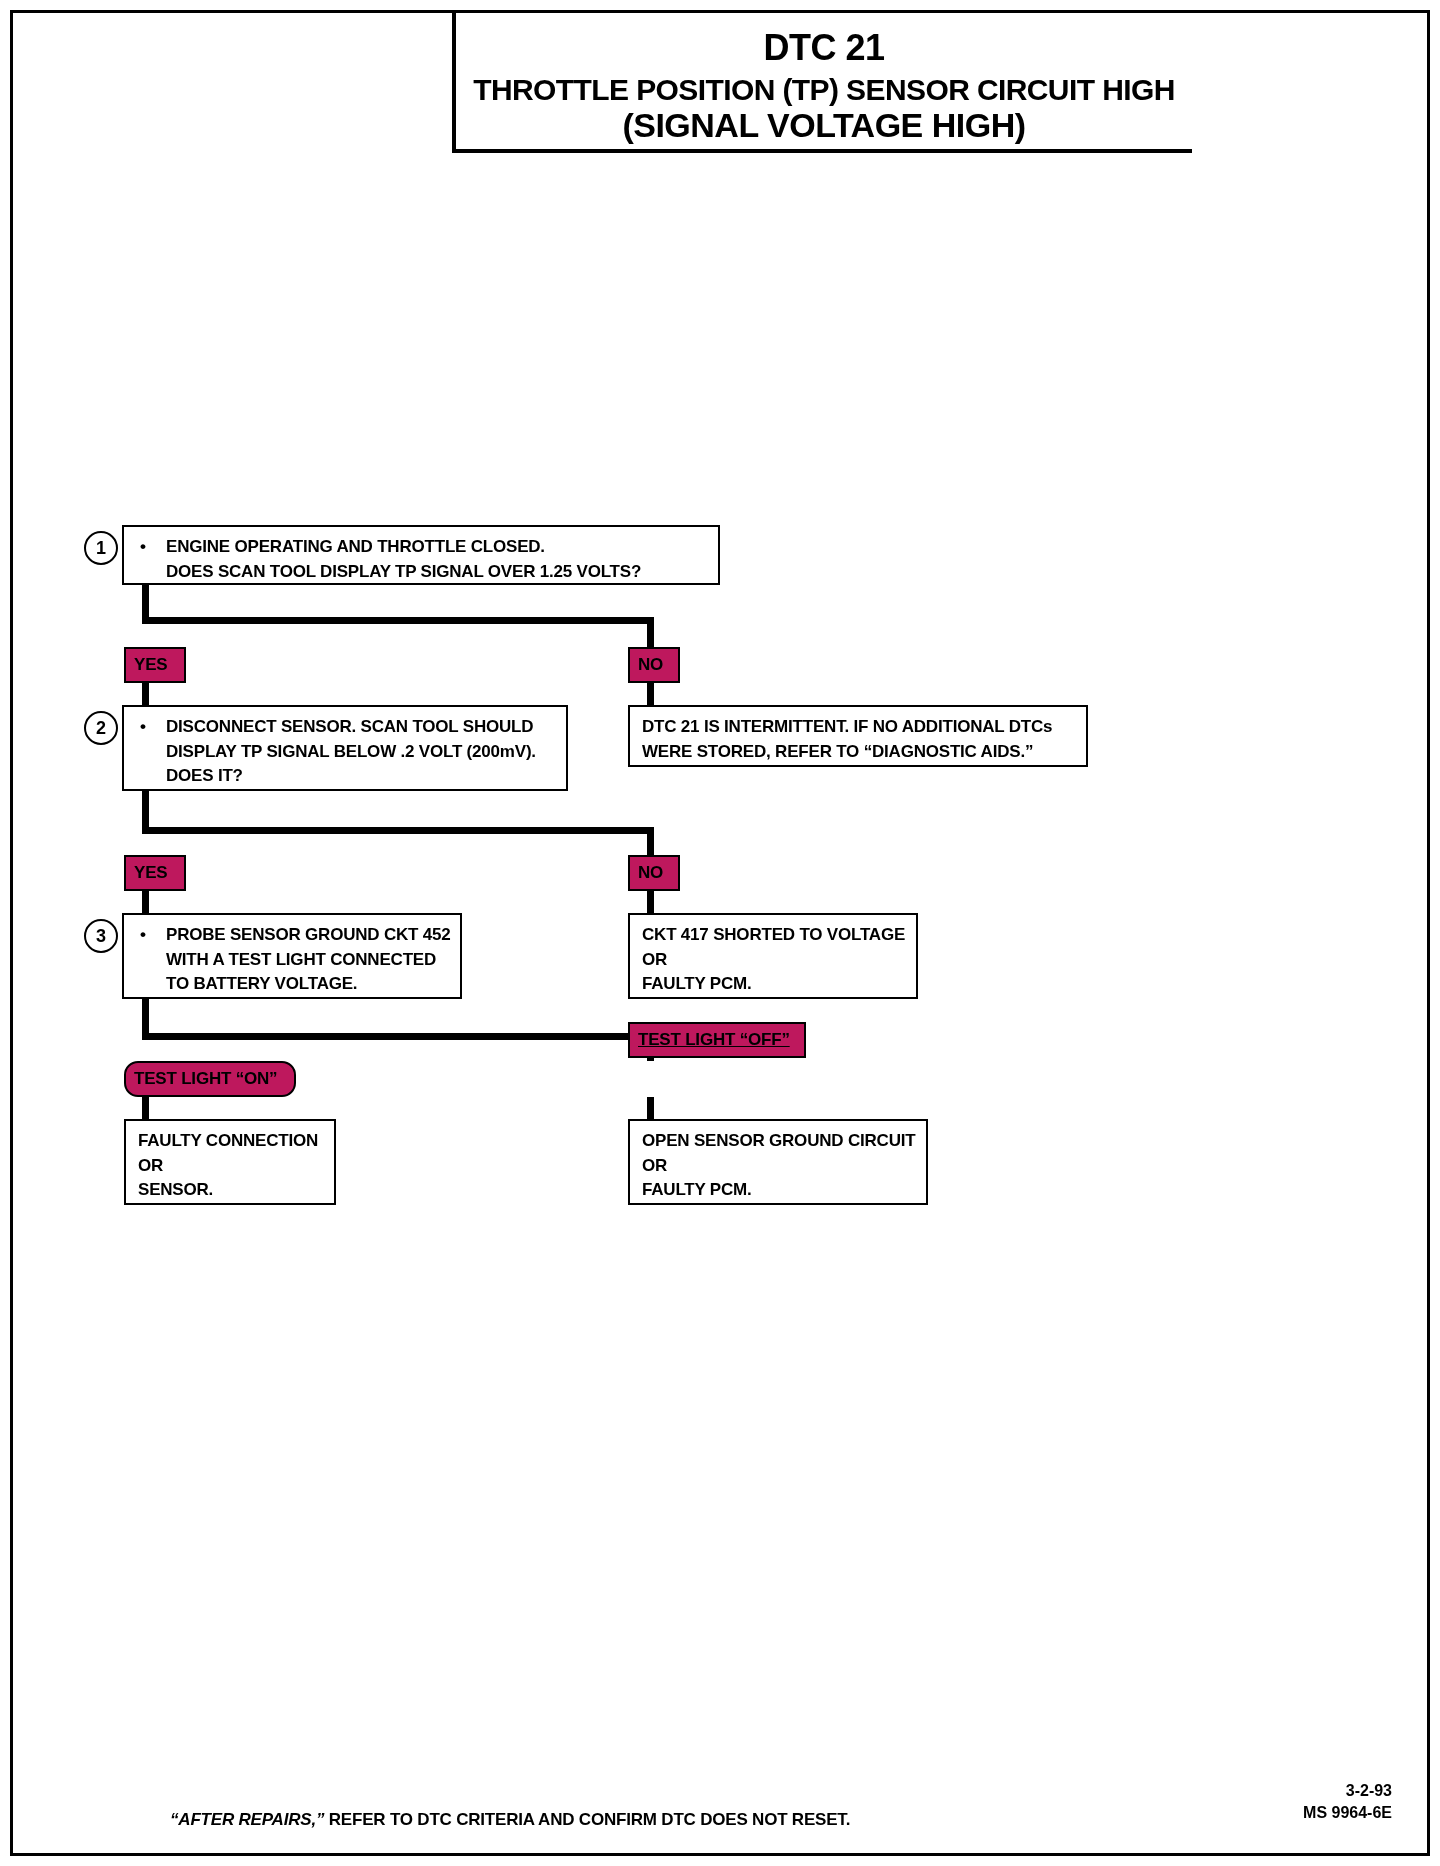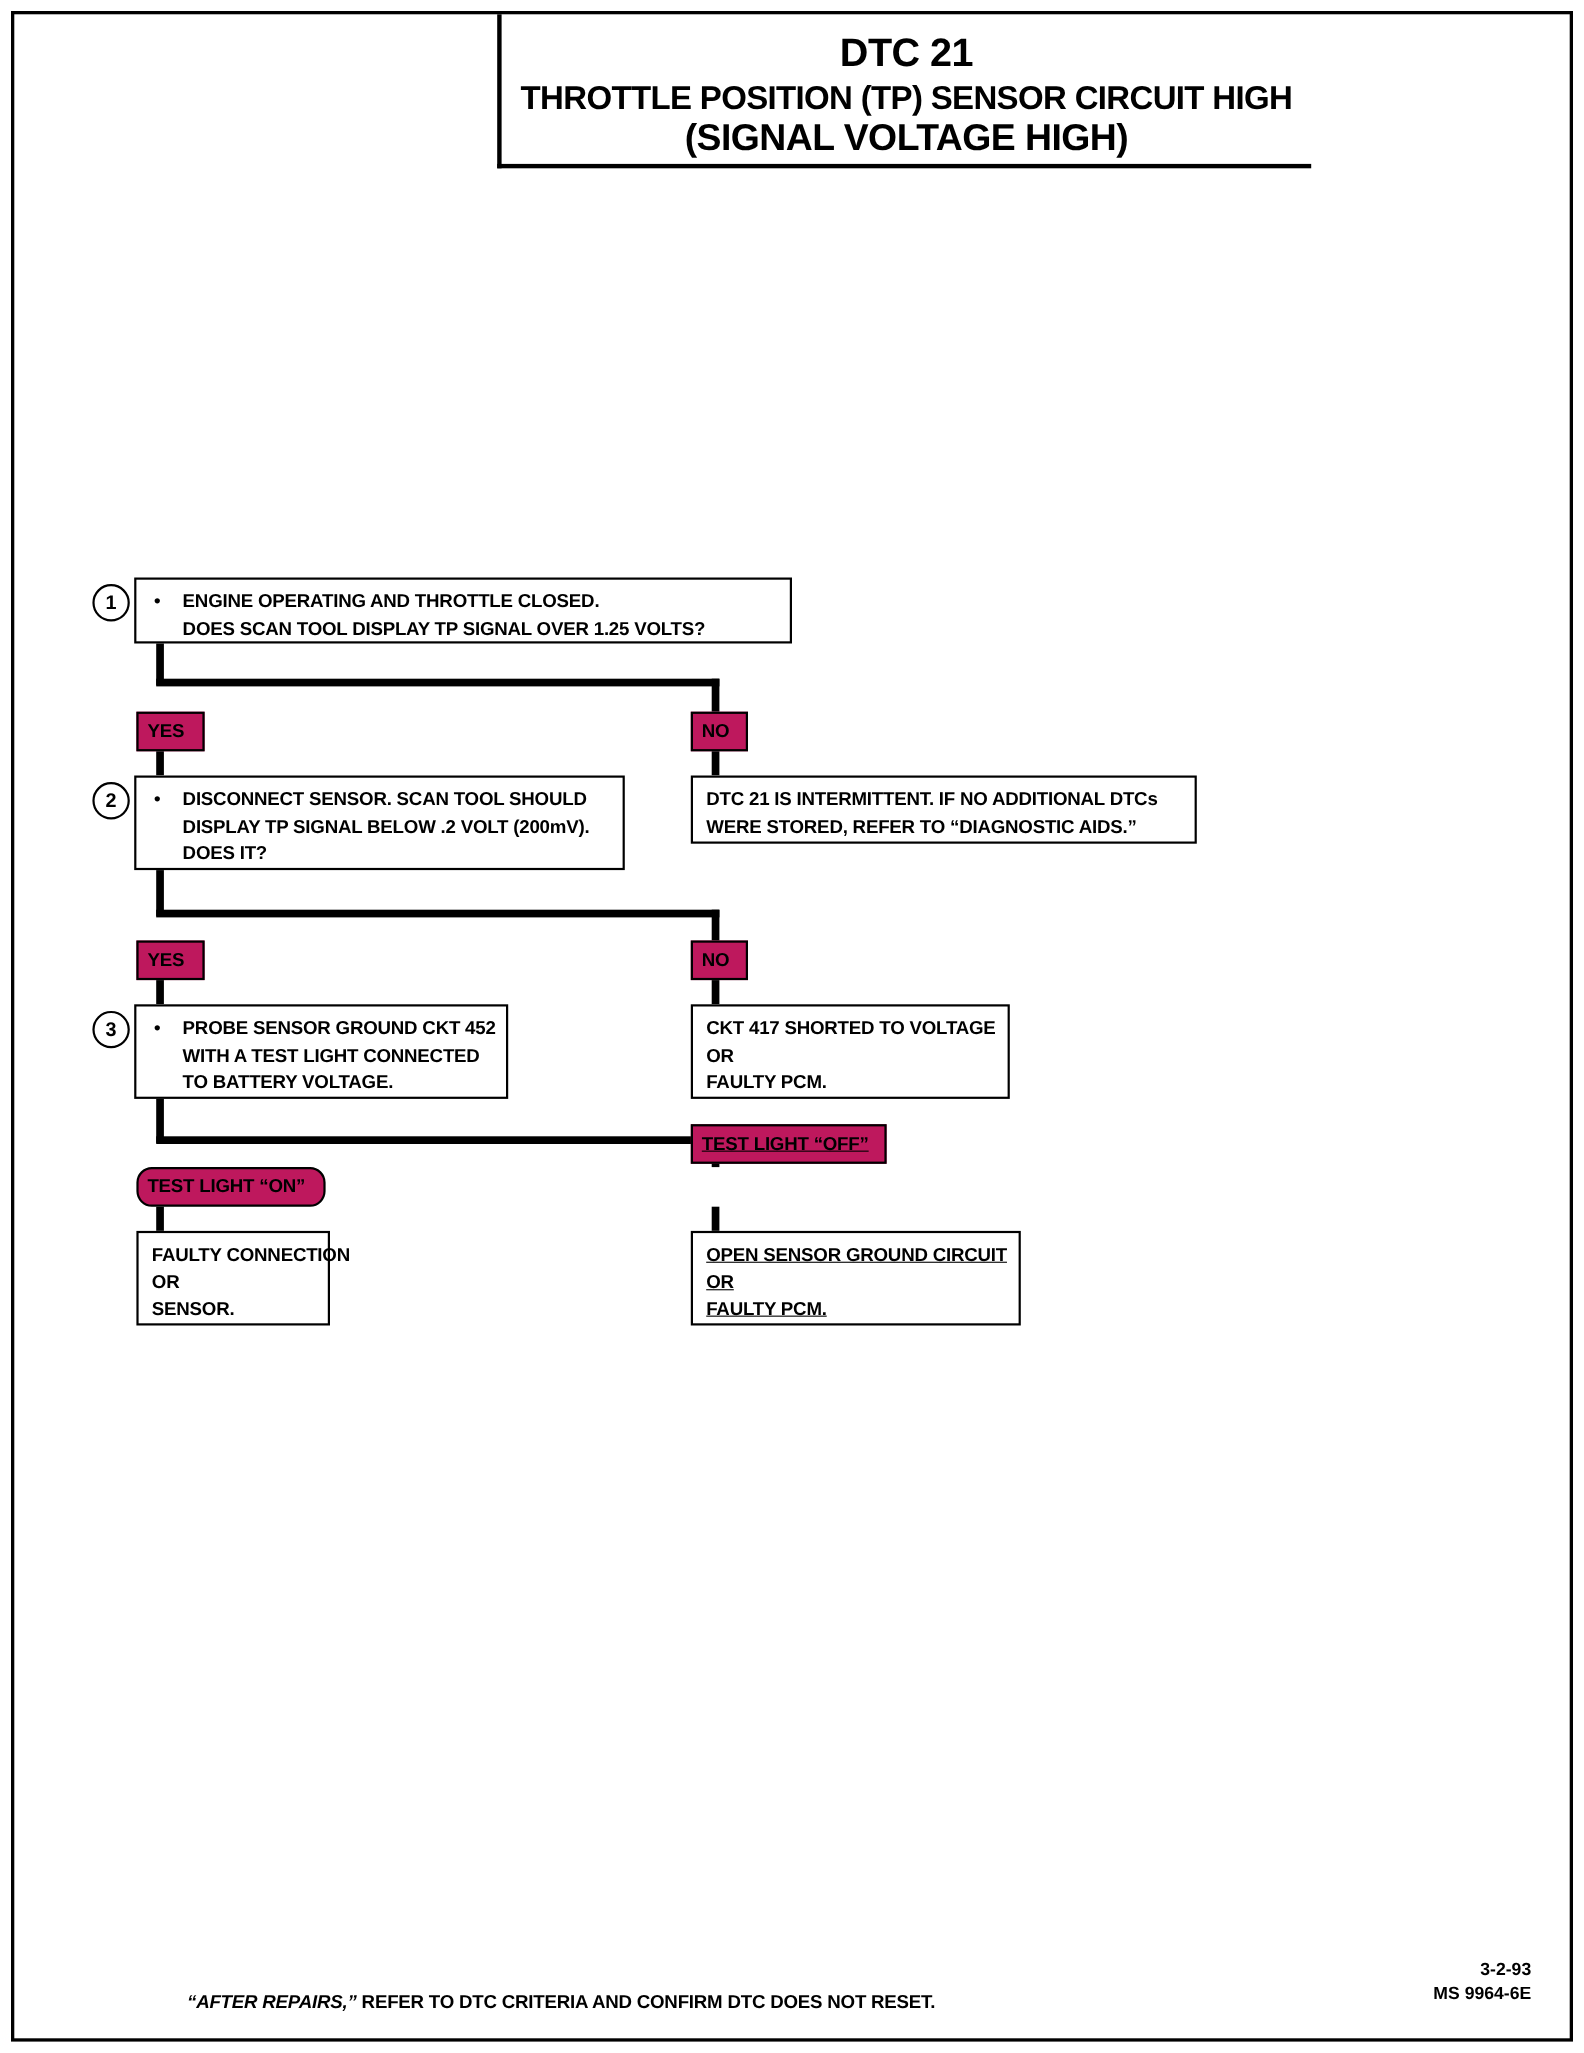--- a/index.html
+++ b/index.html
@@ -244,27 +244,27 @@
     <div class="conn" style="left:142px; top:999px; width:7px; height:40px;"></div>
     <div class="conn" style="left:142px; top:1033px; width:512px; height:7px;"></div>
     <div class="conn" style="left:647px; top:1033px; width:7px; height:28px;"></div>
 
     <div class="label-box" style="left:124px; top:1061px; width:172px; height:36px;border-radius:14px;">TEST LIGHT “ON”</div>
     <div class="label-box" style="left:628px; top:1022px; width:178px; height:36px;text-decoration:underline;">TEST LIGHT “OFF”</div>
 
     <div class="conn" style="left:142px; top:1097px; width:7px; height:22px;"></div>
     <div class="conn" style="left:647px; top:1097px; width:7px; height:22px;"></div>
 
-    <div class="node" style="left:124px; top:1119px; width:176px; height:86px;">
+    <div class="node" style="left:124px; top:1119px; width:212px; height:86px;">
       <div class="line">FAULTY CONNECTION</div>
       <div class="line">OR</div>
       <div class="line">SENSOR.</div>
     </div>
 
-    <div class="node" style="left:628px; top:1119px; width:300px; height:86px;text-decoration:underline;">
+    <div class="node" style="left:628px; top:1119px; width:300px; height:86px;">
       <div class="line">OPEN SENSOR GROUND CIRCUIT</div>
       <div class="line">OR</div>
       <div class="line">FAULTY PCM.</div>
     </div>
 
   </div>
 
   <div class="footer-note">
     <span class="ital">“AFTER REPAIRS,”</span><span> REFER TO DTC CRITERIA  AND CONFIRM DTC DOES NOT RESET.</span>
   </div>

